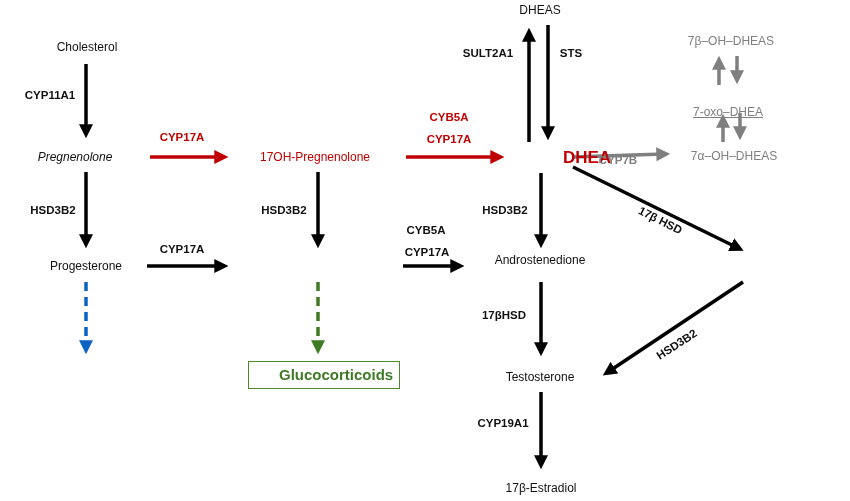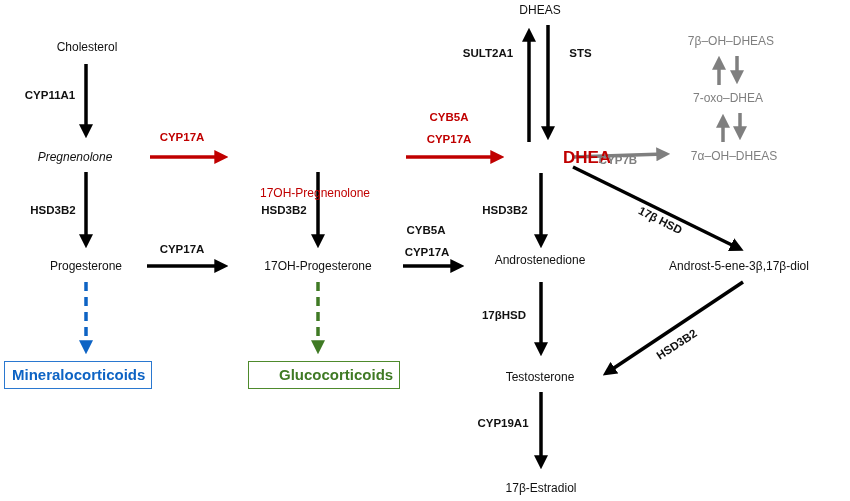--- a/index.html
+++ b/index.html
@@ -101,42 +101,39 @@
 
     <line x1="541" y1="282" x2="541" y2="350" stroke="#000" stroke-width="3.5" marker-end="url(#ah-black)"></line>
 
     <line x1="743" y1="282" x2="608" y2="372" stroke="#000" stroke-width="3.5" marker-end="url(#ah-black)"></line>
 
     <line x1="541" y1="392" x2="541" y2="463" stroke="#000" stroke-width="3.5" marker-end="url(#ah-black)"></line>
   </svg>
 
   <div class="node" style="left:87px; top:47px;">Cholesterol</div>
   <div class="node" style="left:75px; top:157px;font-style:italic;">Pregnenolone</div>
-  <div class="node red" style="left:315px; top:157px;margin-top:36px;">17OH-Pregnenolone</div>
+  <div class="node red" style="left:315px; top:157px;">17OH-Pregnenolone</div>
   <div class="node red bold" style="left:539px; top:157px;margin-left:48px;">DHEA</div>
   <div class="node" style="left:540px; top:10px;">DHEAS</div>
   <div class="node gray" style="left:731px; top:41px;">7β–OH–DHEAS</div>
-  <div class="node gray" style="left:728px; top:98px;">7-oxo–DHEA</div>
+  <div class="node gray" style="left:728px; top:112px;text-decoration:underline;">7-oxo–DHEA</div>
   <div class="node gray" style="left:734px; top:156px;">7α–OH–DHEAS</div>
   <div class="node" style="left:86px; top:266px;">Progesterone</div>
-  <div class="node" style="left:318px; top:266px;">17OH-Progesterone</div>
   <div class="node" style="left:540px; top:260px;">Androstenedione</div>
-  <div class="node" style="left:739px; top:266px;">Androst-5-ene-3β,17β-diol</div>
   <div class="node" style="left:540px; top:377px;text-align:center;">Testosterone</div>
   <div class="node" style="left:541px; top:488px;">17β-Estradiol</div>
 
-  <div class="box blue" style="left:4px; top:361px;">Mineralocorticoids</div>
   <div class="box green" style="left:248px; top:361px;padding-left:30px;">Glucocorticoids</div>
 
   <div class="enz" style="left:50px; top:96px;">CYP11A1</div>
   <div class="enz red" style="left:182px; top:138px;">CYP17A</div>
   <div class="enz red" style="left:449px; top:118px;">CYB5A</div>
   <div class="enz red" style="left:449px; top:140px;">CYP17A</div>
   <div class="enz" style="left:488px; top:54px;">SULT2A1</div>
-  <div class="enz" style="left:571px; top:54px;padding-left:19px;">STS</div>
+  <div class="enz" style="left:571px; top:54px;">STS</div>
   <div class="enz gray" style="left:618px; top:142px;margin-top:19px;">CYP7B</div>
   <div class="enz" style="left:53px; top:211px;">HSD3B2</div>
   <div class="enz" style="left:284px; top:211px;">HSD3B2</div>
   <div class="enz" style="left:505px; top:211px;">HSD3B2</div>
   <div class="enz" style="left:182px; top:250px;">CYP17A</div>
   <div class="enz" style="left:426px; top:231px;">CYB5A</div>
   <div class="enz" style="left:427px; top:253px;">CYP17A</div>
   <div class="enz" style="left:660px; top:221px; transform: translate(-50%,-50%) rotate(27deg);">17β HSD</div>
   <div class="enz" style="left:504px; top:316px;">17βHSD</div>
   <div class="enz" style="left:677px; top:345px; transform: translate(-50%,-50%) rotate(-33deg);">HSD3B2</div>

